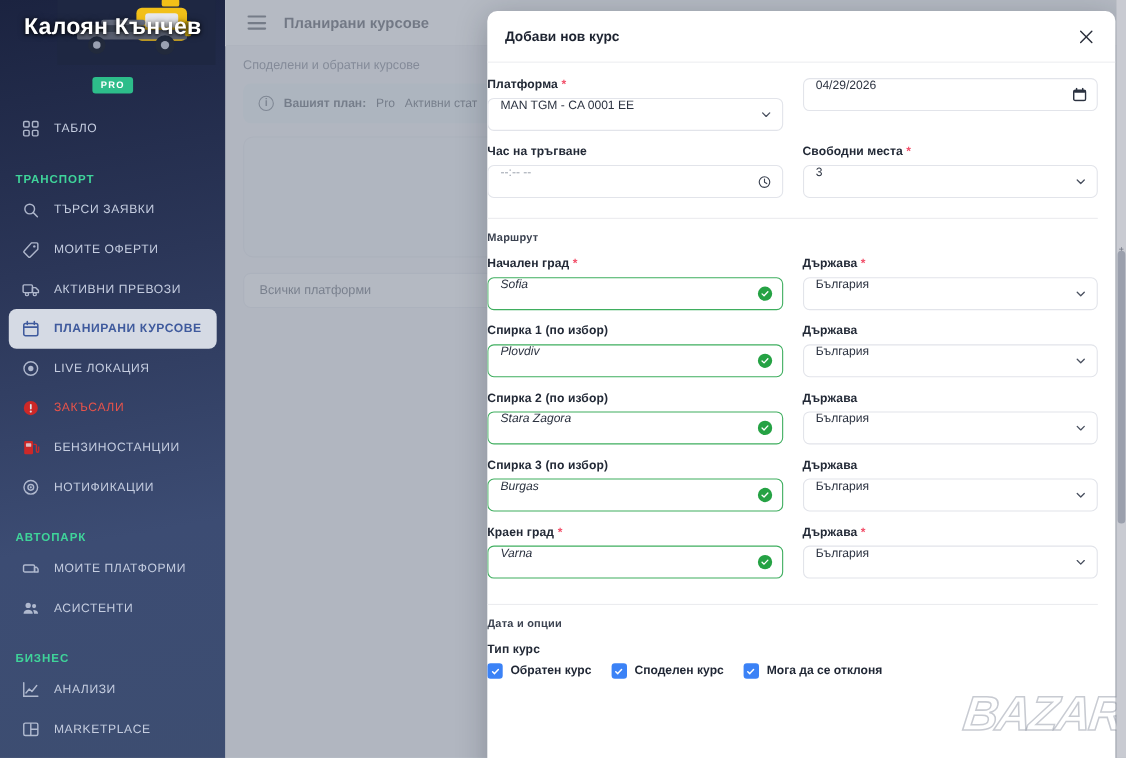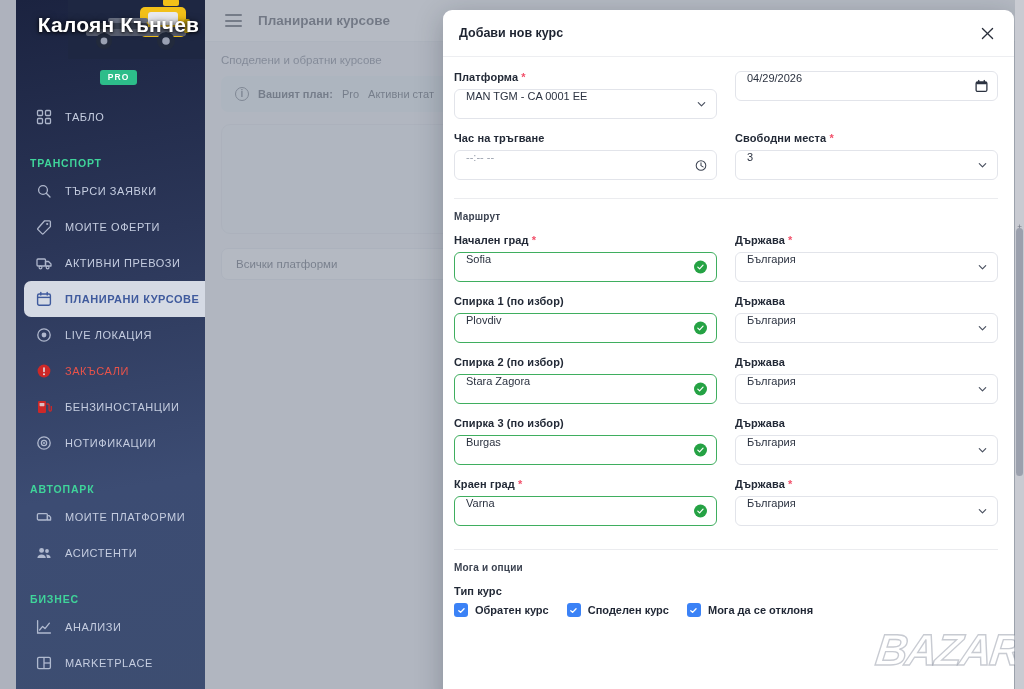--- a/index.html
+++ b/index.html
@@ -6,21 +6,21 @@
   html, body {
     width: 1024px; height: 689px;
     overflow: hidden;
     font-family: "Liberation Sans", sans-serif;
     background: #aeb2bd;
   }
   #root { position: relative; width: 1024px; height: 689px; overflow: hidden; }
 
   
   .sidebar {
-    position: absolute; left: 16px; top: 0; width: 205px; height: 689px;
+    position: absolute; left: 0; top: 0; width: 205px; height: 689px;
     background: linear-gradient(170deg, #1b2340 0%, #2b3658 35%, #3c4c73 70%, #44568048 100%);
     background-color: #3a4a6b;
     overflow: hidden;
   }
   .sb-logo-wrap {
     position: relative; height: 60px; width: 100%;
     overflow: hidden;
   }
   .truck-img {
     position: absolute; left: 52px; top: -3px; width: 144px; height: 62px;
@@ -113,35 +113,35 @@
     background: #ffffff; border-radius: 9px 9px 0 0;
     box-shadow: 0 6px 28px rgba(20,26,40,.26);
     overflow: hidden;
   }
   .modal-header {
     height: 47px; display: flex; align-items: center; justify-content: space-between;
     padding: 0 16px 0 16px; border-bottom: 1px solid #edeef1;
   }
   .modal-title { font-size: 12.5px; font-weight: bold; color: #1d2330; }
   .close-btn { width: 22px; height: 22px; cursor: pointer; display: flex; align-items: center; justify-content: center; }
-  .modal-body { padding: 14px 16px 0 11px; }
+  .modal-body { padding: 14px 16px 0 0; }
 
   .grid2 { display: grid; grid-template-columns: 1fr 1fr; column-gap: 18px; }
   .fld { margin-bottom: 13px; }
   .lab {
     display: block; font-size: 11px; font-weight: bold; color: #222936;
     margin-bottom: 6px; letter-spacing: .1px;
   }
   .req { color: #f2506a; font-weight: bold; }
   .ctrl {
     position: relative; height: 30px; border: 1px solid #e2e4ea; border-radius: 6px;
     background: #ffffff; display: flex; align-items: flex-start; padding: 0 28px 0 11px;
     font-size: 11px; color: #2b3240;
   }
-  .ctrl.ok { border-color: #3fae5f; }
+  .ctrl.ok { border-color: #3fae5f; font-style: italic; }
   .ctrl.ph { color: #9aa1ad; }
   .ctrl .chev {
     position: absolute; right: 9px; top: 50%; transform: translateY(-50%);
     width: 11px; height: 11px;
   }
   .ctrl .rgt-ico {
     position: absolute; right: 9px; top: 50%; transform: translateY(-50%);
     width: 13px; height: 13px; display: flex; align-items: center; justify-content: center;
   }
   .ctrl .okdot {
@@ -567,21 +567,21 @@
             <span>България</span>
             <svg class="chev" viewBox="0 0 12 12">
                 <polyline points="2.5,4.5 6,8 9.5,4.5" fill="none" stroke="#4a5160" stroke-width="1.3" stroke-linecap="round" stroke-linejoin="round"></polyline>
               </svg>
           </div>
         </div>
       </div>
 
       <div class="divider" style="margin-top:10px;"></div>
 
-      <div class="sect-lbl">Мога и опции</div>
+      <div class="sect-lbl">Дата и опции</div>
 
       <div class="price-row">
 
         <div class="fld">
           <label class="lab">Тип курс</label>
           <div class="chk-row">
             <label class="chk">
               <span class="box">
                 <svg viewBox="0 0 12 12" width="9" height="9">
                     <polyline points="2.4,6.2 4.8,8.5 9.4,3.6" fill="none" stroke="#fff" stroke-width="1.8" stroke-linecap="round" stroke-linejoin="round"></polyline>

